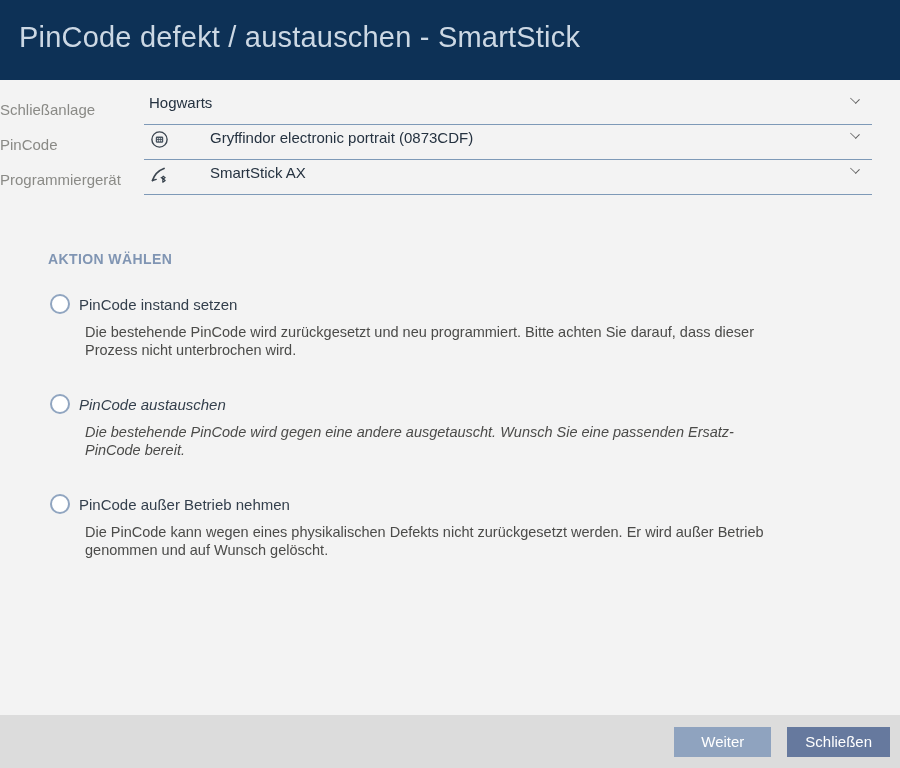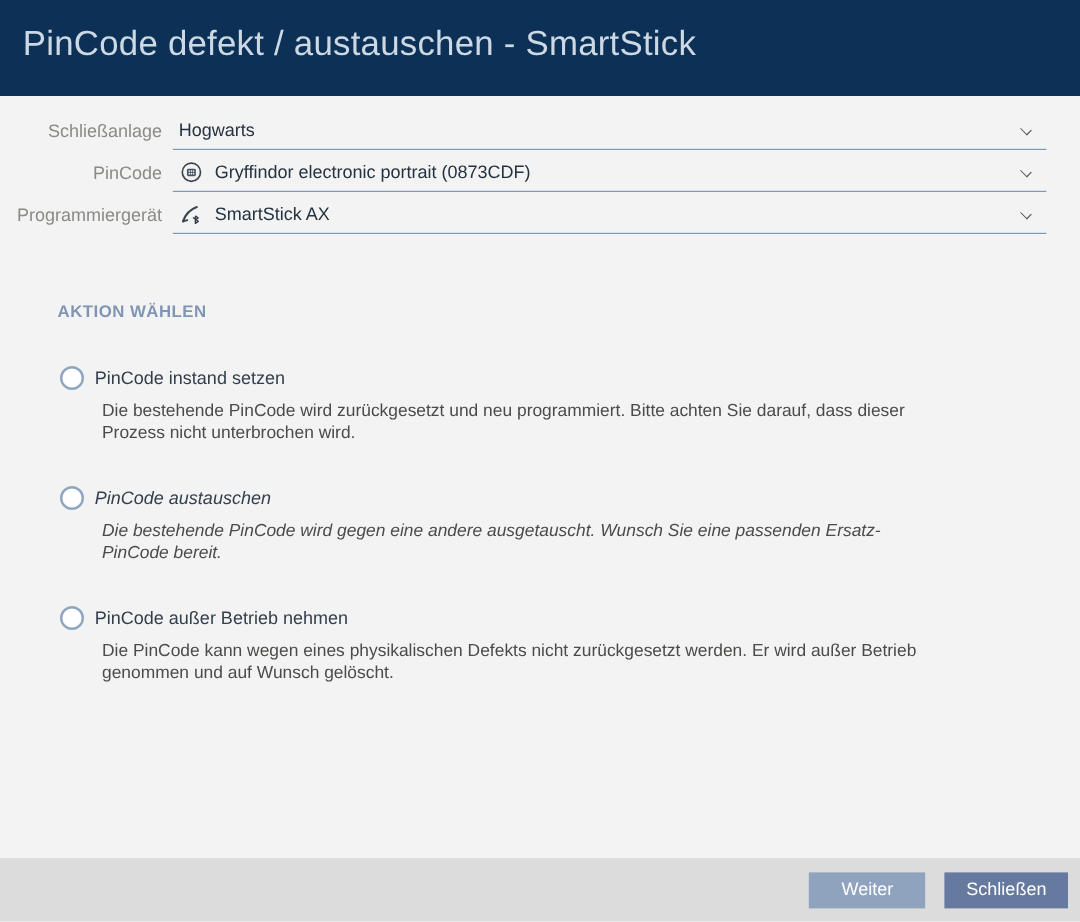--- a/index.html
+++ b/index.html
@@ -45,33 +45,33 @@
   .form-rows{padding-top:10px;}
   .form-row{
     display:grid;
     grid-template-columns:135px 1fr;
     column-gap:9px;
     margin:0 28px 0 0;
     height:35px;
     align-items:end;
   }
   .form-label{
-    text-align:right;
     color:var(--label-fg);
     font-size:15px;
     padding-bottom:7px;
     white-space:nowrap;
   }
   .field{
-    display:flex;align-items:center;
+    display:flex;
     border-bottom:1.5px solid var(--underline);
     height:31px;
     padding:0 6px 2px 5px;
     position:relative;
     cursor:pointer;
+    gap:31px;
   }
   .field .icon{width:21px;height:21px;flex:0 0 auto;margin-right:9px;display:flex;align-items:center;justify-content:center;}
   .field .value{
     color:var(--value-fg);
     font-size:15px;
     flex:1 1 auto;
     white-space:nowrap;overflow:hidden;
   }
   .chevron{
     width:10px;height:10px;flex:0 0 auto;margin-right:6px;
@@ -107,21 +107,21 @@
     color:var(--option-fg);
     font-size:15px;
   }
   .option-desc{
     margin:10px 0 0 35px;
     max-width:690px;
     color:var(--desc-fg);
     font-size:14.5px;
     line-height:17.5px;
   }
-  .opt-1{margin-top:38px;}
+  .opt-1{margin-top:27px;}
   .opt-2{margin-top:35px;font-style:italic;}
   .opt-3{margin-top:35px;}
 
   
   .footer{
     height:53px;flex:0 0 53px;
     background:var(--footer-bg);
     display:flex;align-items:center;justify-content:flex-end;
     padding-right:10px;gap:16px;
   }

